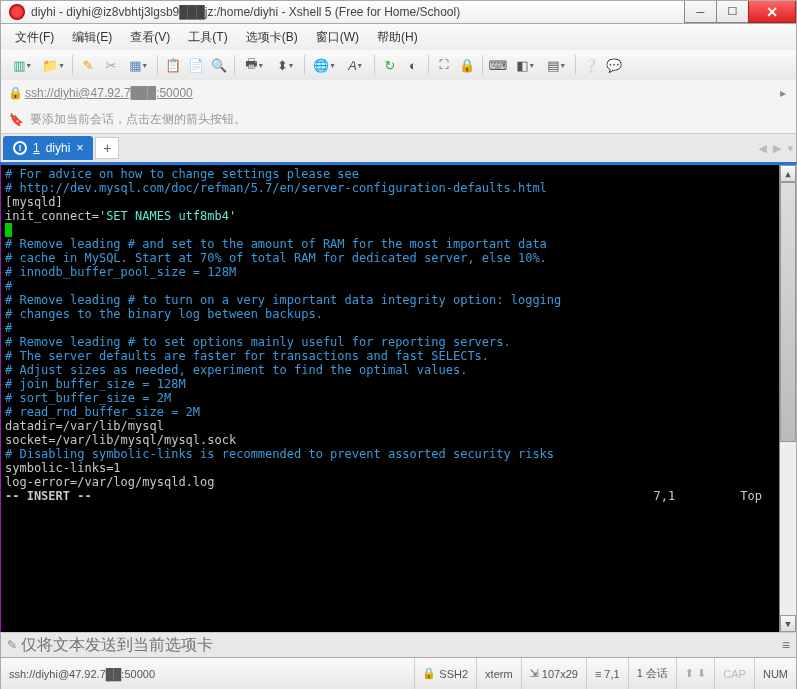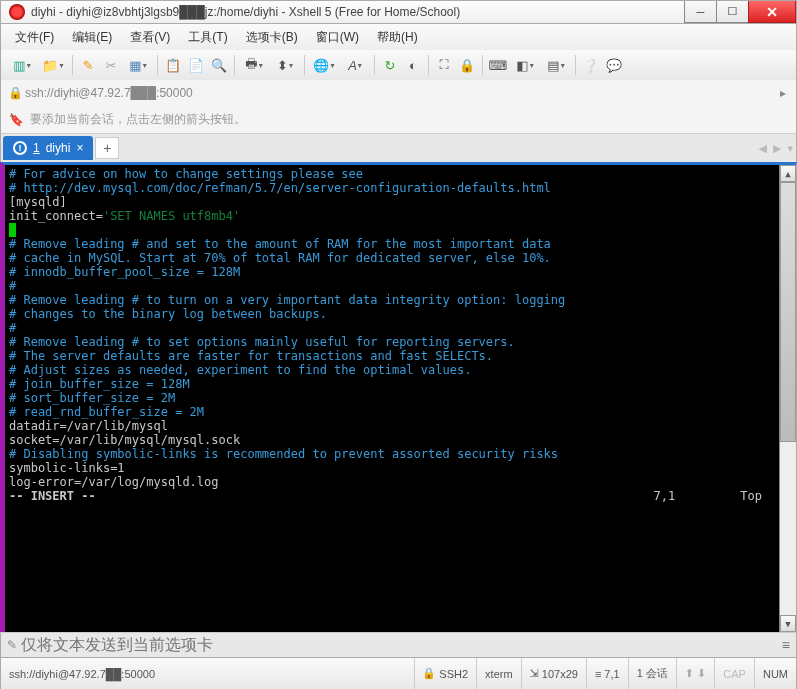--- a/index.html
+++ b/index.html
@@ -12,39 +12,39 @@
 .winbtn.close { background: linear-gradient(#f66,#d22); color: #fff; width: 48px; border-color: #a22; font-size: 14px; font-weight: bold; }
 .menubar { height: 26px; background: linear-gradient(#fafafa,#eee); border-left: 1px solid #aaa; border-right: 1px solid #aaa; display: flex; align-items: center; padding: 0 6px; gap: 2px; }
 .menuitem { padding: 3px 8px; color: #333; }
 .toolbar { height: 30px; background: linear-gradient(#fafafa,#e8e8e8); border-left: 1px solid #aaa; border-right: 1px solid #aaa; display: flex; align-items: center; padding: 0 6px; gap: 1px; }
 .tbtn { width: 22px; height: 22px; display: flex; align-items: center; justify-content: center; color: #555; font-size: 13px; border-radius: 2px; }
 .tbtn.drop { width: 30px; }
 .tbtn.drop::after { content: "▾"; font-size: 8px; margin-left: 1px; color: #666; }
 .tsep { width: 1px; height: 20px; background: #ccc; margin: 0 3px; }
 .addrbar { height: 26px; background: #f4f4f4; border-left: 1px solid #aaa; border-right: 1px solid #aaa; display: flex; align-items: center; padding: 0 6px; }
 .addrbar .addricon { width: 18px; display: flex; justify-content: center; color: #888; }
-.addrbar input { flex: 1; border: none; background: transparent; color: #888; font-size: 12px; outline: none; }
+.addrbar input { flex: 1; border: none; background: transparent; color: #888; font-size: 12px; outline: none; text-decoration: underline; }
 .addrbar .go { color: #888; margin-right: 4px; }
 .hintbar { height: 28px; background: #f4f4f4; border-left: 1px solid #aaa; border-right: 1px solid #aaa; border-bottom: 1px solid #ccc; display: flex; align-items: center; padding: 0 8px; color: #999; gap: 6px; }
 .tabbar { height: 28px; background: #e8e8e8; border-left: 1px solid #aaa; border-right: 1px solid #aaa; display: flex; align-items: center; padding-left: 2px; }
 .tab { height: 24px; background: #2576cc; color: #fff; display: flex; align-items: center; padding: 0 10px; gap: 6px; font-size: 12px; border-top-left-radius: 3px; border-top-right-radius: 3px; }
 .tab .tabicon { width: 14px; height: 14px; border: 2px solid #fff; border-radius: 50%; display: flex; align-items: center; justify-content: center; font-size: 9px; font-weight: bold; }
 .tab .tclose { cursor: pointer; }
 .addtab { width: 24px; height: 22px; background: #fff; border: 1px solid #ccc; margin-left: 2px; display: flex; align-items: center; justify-content: center; color: #666; font-size: 14px; }
 .tabspace { flex: 1; }
 .tabnav { color: #bbb; font-size: 11px; padding: 0 3px; }
-.terminal { background: #000; border-left: 5px solid #a21caf; border-right: 1px solid #aaa; border-top: 3px solid #2576cc; height: 470px; position: relative; font-family: Consolas, monospace; font-size: 12px; line-height: 14px; padding: 2px 4px; overflow: hidden; }
+.terminal { background: #000; border-left: 1px solid #a21caf; border-right: 1px solid #aaa; border-top: 3px solid #2576cc; height: 470px; position: relative; font-family: Consolas, monospace; font-size: 12px; line-height: 14px; padding: 2px 4px; overflow: hidden; }
 .terminal .scroll { position: absolute; right: 0; top: 0; bottom: 0; width: 17px; background: #f0f0f0; border-left: 1px solid #888; }
 .terminal .scroll .sbtn { height: 17px; background: linear-gradient(#fafafa,#ddd); border: 1px solid #999; display: flex; align-items: center; justify-content: center; font-size: 9px; color: #555; }
 .terminal .scroll .strack { position: absolute; top: 17px; bottom: 17px; left: 0; right: 0; background: #eee; }
 .terminal .scroll .sthumb { background: linear-gradient(#ddd,#bbb); border: 1px solid #999; height: 60%; }
 .terminal .scroll .sbtn.bot { position: absolute; bottom: 0; left: 0; right: 0; }
 .tl { white-space: pre; color: #c8c8c8; }
 .tc-comment { color: #3a9ad9; }
-.tc-red { color: #15803d; }
+.tc-red { color: #5eead4; }
 .tc-cursor { background: #0c0; color: #0c0; }
 .statrow { display: flex; justify-content: space-between; padding-right: 30px; }
 .inputbar { height: 26px; background: #e8e8e8; border: 1px solid #aaa; border-top: 1px solid #ccc; display: flex; align-items: center; padding: 0 6px; }
 .inputbar .ibicon { color: #888; margin-right: 4px; }
 .inputbar input { flex: 1; border: none; background: transparent; color: #999; font-size: 16px; outline: none; }
 .inputbar .menu { color: #777; font-size: 14px; }
 .statusbar { height: 32px; background: linear-gradient(#fafafa,#e8e8e8); border: 1px solid #aaa; border-top: none; display: flex; align-items: center; font-size: 11px; color: #555; }
 .statusbar .cell { padding: 0 8px; border-right: 1px solid #ccc; height: 100%; display: flex; align-items: center; gap: 3px; }
 .statusbar .mainc { flex: 1; }
 </style>

